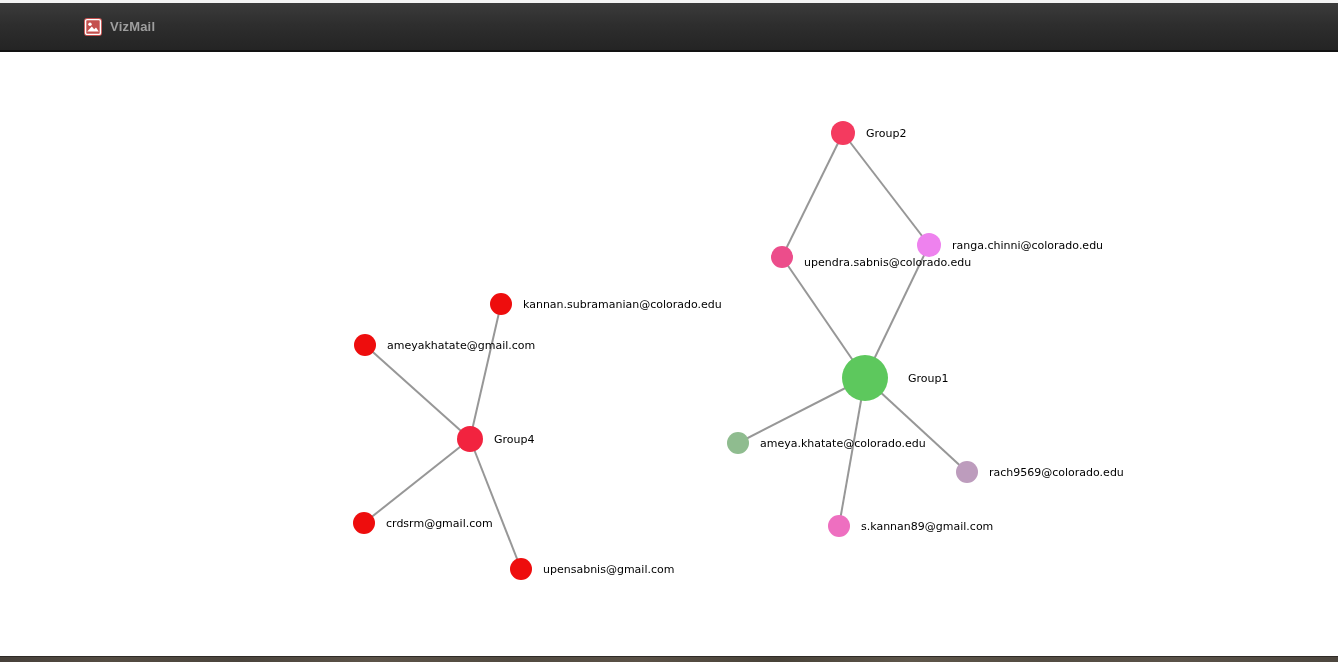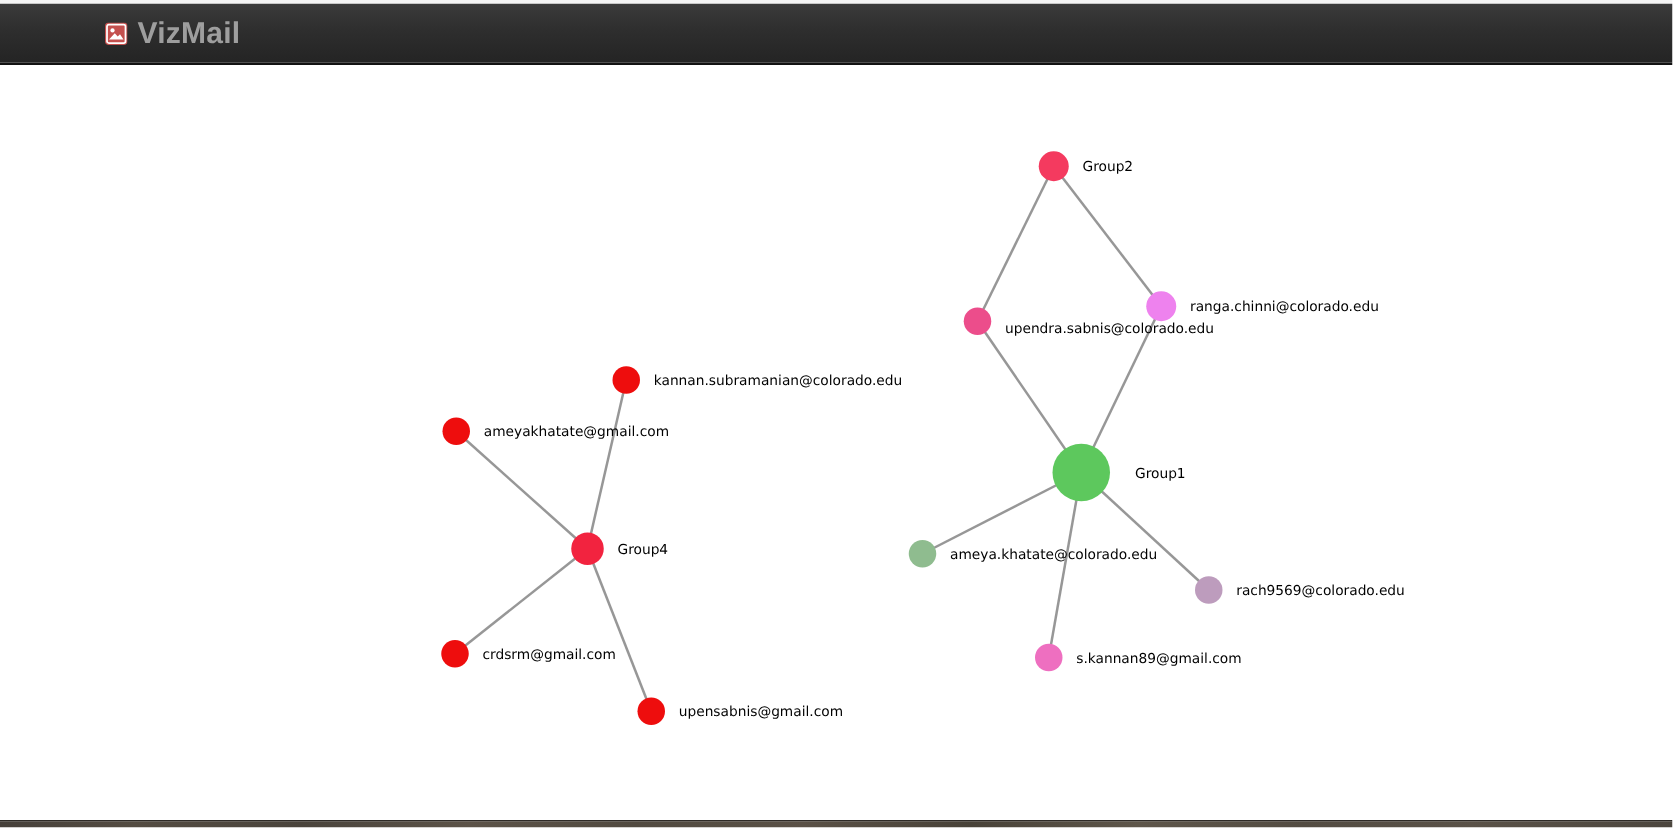--- a/index.html
+++ b/index.html
@@ -18,21 +18,21 @@
     display: flex; align-items: center;
   }
   .brand {
     display: flex; align-items: center; gap: 8px;
     margin-left: 84px; cursor: pointer;
   }
   .logo {
     width: 18px; height: 18px; display: inline-block; line-height: 0;
   }
   .brand-text {
-    font-size: 24px; font-weight: bold; letter-spacing: 0.2px;
+    font-size: 13px; font-weight: bold; letter-spacing: 0.2px;
   }
 
   .canvas {
     position: absolute; left: 0; top: 54px;
     width: 1338px; height: 602px;
     background: #ffffff;
   }
   .canvas svg { display: block; }
   .canvas svg text {
     font-family: "DejaVu Sans", "Liberation Sans", sans-serif;

